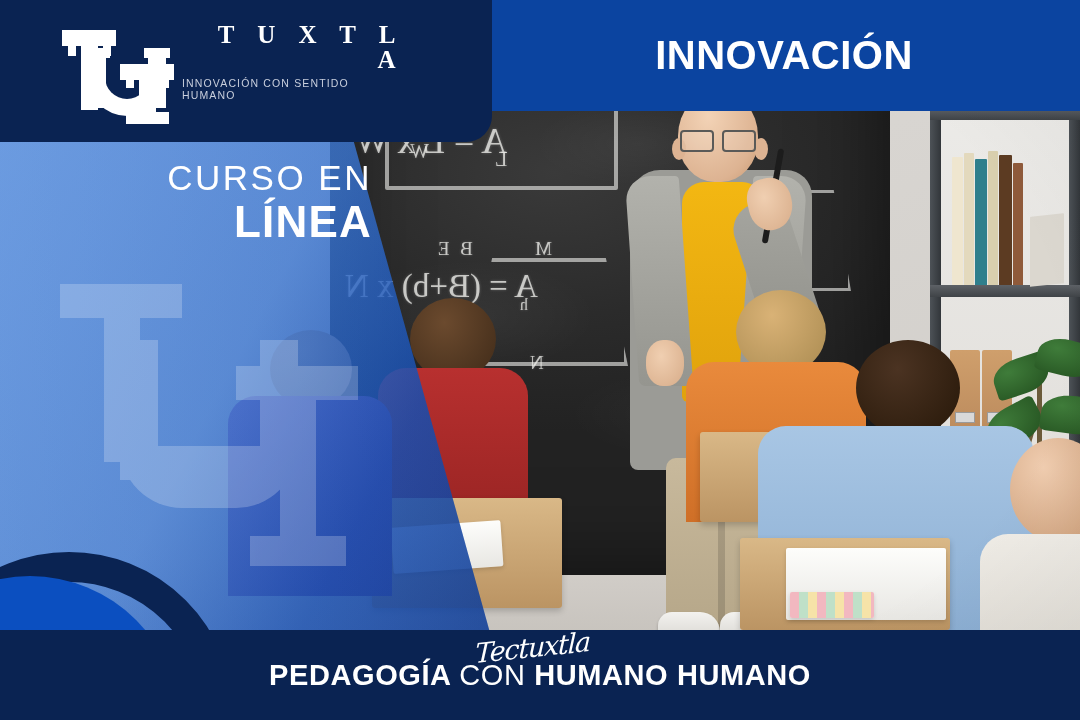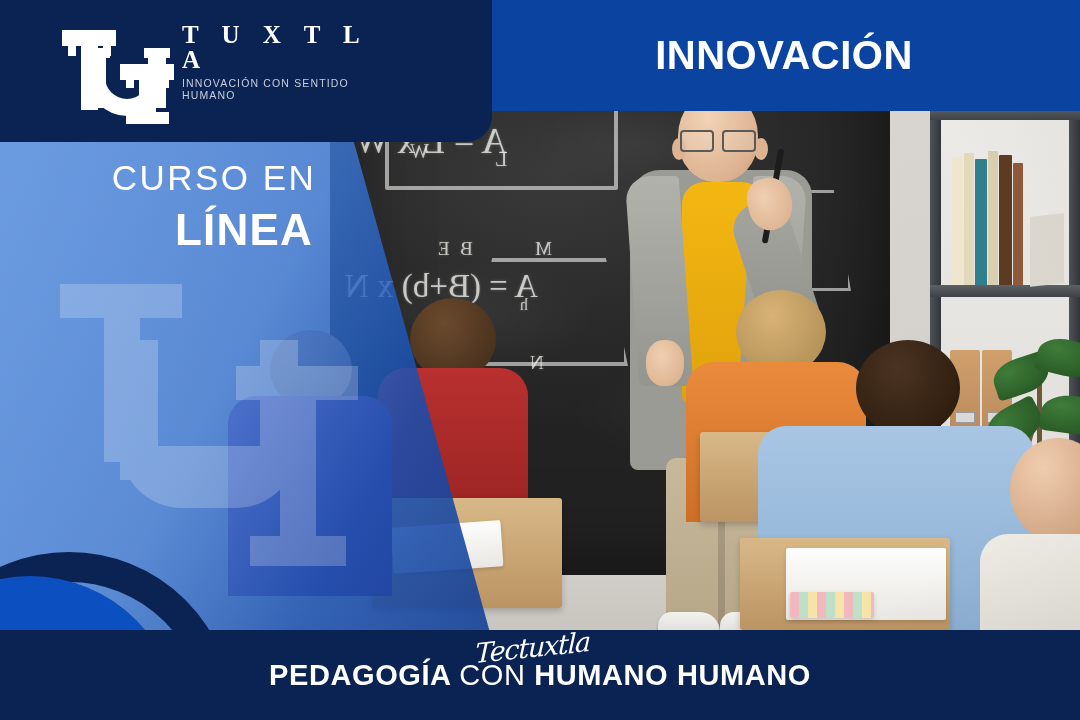--- a/index.html
+++ b/index.html
@@ -278,38 +278,39 @@
   }
   .logo-text { position: absolute; left: 120px; top: 0; width: 222px; }
   .lt1, .lt2 {
     color: #ffffff; font-weight: bold; line-height: 1.0;
     font-size: 26px; letter-spacing: -0.2px;
   }
   .lt3 {
     color: #ffffff; font-weight: bold; line-height: 1.0;
     font-size: 25px; letter-spacing: 8.5px;
     font-family: "Liberation Serif", serif;
+    text-align: right;
   }
   .lt4 {
     color: #c9cfdd; font-size: 10.5px; letter-spacing: 1.15px;
     margin-top: 5px; font-weight: normal;
   }
 
   
   .curso-block {
     position: absolute; left: 52px; top: 160px; width: 320px;
-    color: #ffffff; text-align: center;
+    color: #ffffff; text-align: right;
   }
   .curso-line1 {
     font-size: 35px; font-weight: 300; letter-spacing: 2.5px; line-height: 1.05;
     padding-left: 4px;
   }
   .curso-line2 {
     font-size: 44px; font-weight: bold; letter-spacing: 1.2px; line-height: 1.05;
-    padding-left: 64px; margin-top: 10px;
+    padding-left: 64px; margin-top: 2px;
   }
 
   
   .circle-ring {
     position: absolute;
     left: -96px; top: 552px;
     width: 330px; height: 330px;
     border-radius: 50%;
     border: 30px solid #0a2352;
     box-sizing: border-box;

